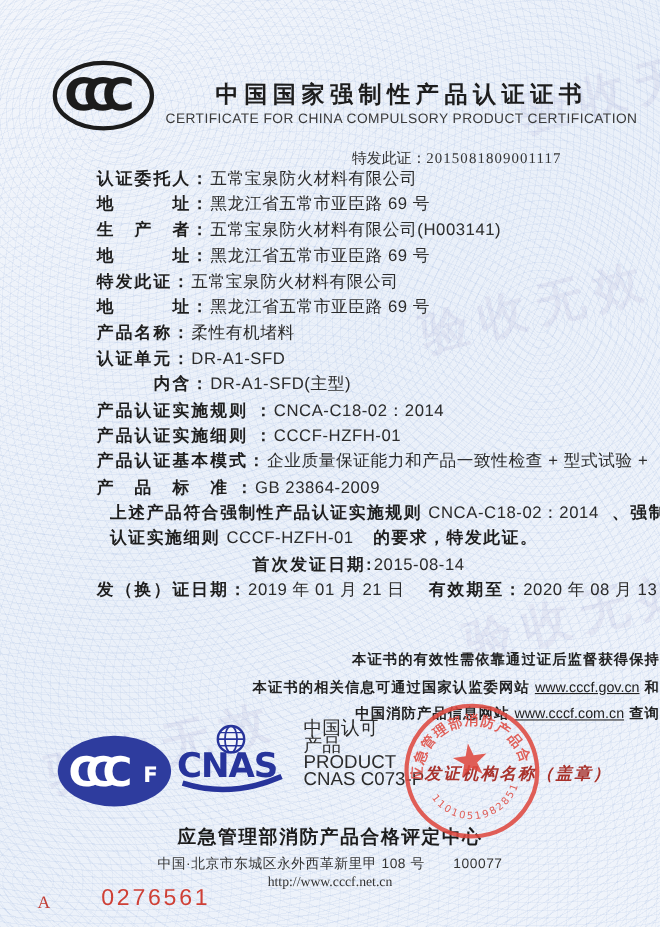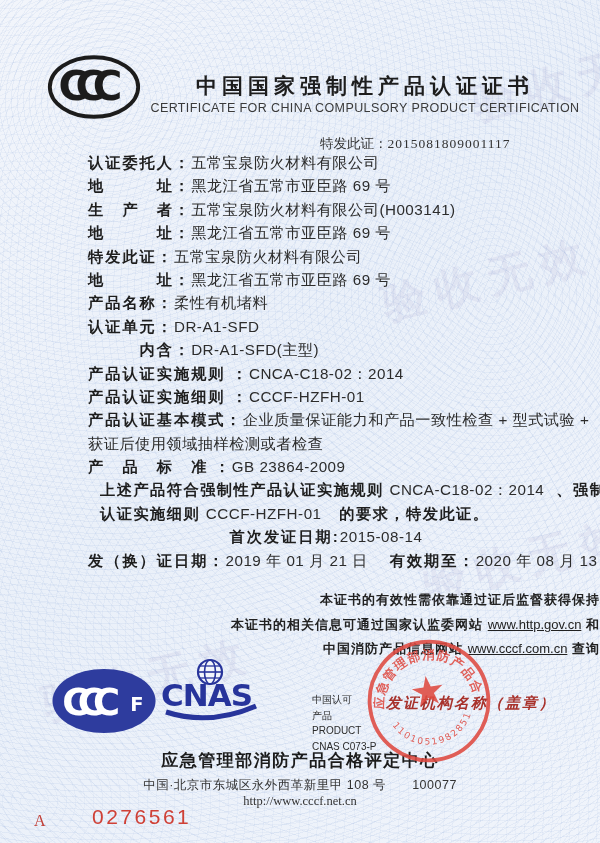--- a/index.html
+++ b/index.html
@@ -45,21 +45,21 @@
   .val{color:#2c2c2c;letter-spacing:.5px;}
   .bold-cjk{font-weight:bold;letter-spacing:1.5px;color:#1e1e1e;margin-left:12px;}
   .center-row{text-align:center;}
   .gap{display:inline-block;width:22px;}
   .notes{
     position:absolute;left:0;right:0;top:588px;text-align:right;
     font-size:13px;line-height:24.6px;color:#222;font-weight:600;letter-spacing:1px;
   }
   .notes .url{font-weight:normal;text-decoration:underline;letter-spacing:0;}
   .accr-text{
-    position:absolute;left:276px;top:692px;font-size:10px;line-height:15.5px;color:#2b2b2b;margin-left:36px;
+    position:absolute;left:276px;top:654px;font-size:17px;line-height:15.5px;color:#2b2b2b;
   }
   .seal-caption{
     position:absolute;left:386px;top:694px;z-index:1;
     font-family:"Liberation Serif","DejaVu Serif",serif;font-style:italic;font-weight:bold;
     font-size:15px;letter-spacing:2px;color:#a8322c;white-space:nowrap;
   }
   .seal-svg{position:absolute;left:362px;top:634px;z-index:2;opacity:.88;}
   .footer-org{
     position:absolute;left:0;right:0;top:749px;text-align:center;
     font-size:17px;font-weight:bold;letter-spacing:1.5px;color:#1c1c1c;
@@ -111,33 +111,32 @@
     <div class="row"><span class="lbl">生　产　者：</span><span class="val">五常宝泉防火材料有限公司(H003141)</span></div>
     <div class="row"><span class="lbl">地　　　址：</span><span class="val">黑龙江省五常市亚臣路 69 号</span></div>
     <div class="row"><span class="lbl">特发此证：</span><span class="val">五常宝泉防火材料有限公司</span></div>
     <div class="row"><span class="lbl">地　　　址：</span><span class="val">黑龙江省五常市亚臣路 69 号</span></div>
     <div class="row"><span class="lbl">产品名称：</span><span class="val">柔性有机堵料</span></div>
     <div class="row"><span class="lbl">认证单元：</span><span class="val">DR-A1-SFD</span></div>
     <div class="row"><span class="lbl">　　　内含：</span><span class="val">DR-A1-SFD(主型)</span></div>
     <div class="row"><span class="lbl">产品认证实施规则 ：</span><span class="val">CNCA-C18-02：2014</span></div>
     <div class="row"><span class="lbl">产品认证实施细则 ：</span><span class="val">CCCF-HZFH-01</span></div>
     <div class="row"><span class="lbl">产品认证基本模式：</span><span class="val">企业质量保证能力和产品一致性检查 + 型式试验 +</span></div>
-    <div class="row"><span class="val">获证后使用领域抽样检测或者检查</span></div>
     <div class="row"><span class="lbl">产　品　标　准 ：</span><span class="val">GB 23864-2009</span></div>
 
     <div class="row"><span class="bold-cjk">上述产品符合强制性产品认证实施规则 </span><span class="val">CNCA-C18-02：2014</span><span class="bold-cjk">、强制性产品</span></div>
     <div class="row"><span class="bold-cjk">认证实施细则 </span><span class="val">CCCF-HZFH-01</span><span class="bold-cjk"> 的要求，特发此证。</span></div>
 
     <div class="row center-row"><span class="lbl">首次发证日期:</span><span class="val">2015-08-14</span></div>
     <div class="row"><span class="lbl">发（换）证日期：</span><span class="val">2019 年 01 月 21 日</span><span class="gap"></span><span class="lbl">有效期至：</span><span class="val">2020 年 08 月 13 日</span></div>
   </div>
 
   <div class="notes">
     <div>本证书的有效性需依靠通过证后监督获得保持</div>
-    <div><span>本证书的相关信息可通过国家认监委网站 </span><span class="url">www.http.gov.cn</span><span> 和</span></div>
+    <div><span>本证书的相关信息可通过国家认监委网站 </span><span class="url">www.cccf.gov.cn</span><span> 和</span></div>
     <div><span>中国消防产品信息网站 </span><span class="url">www.cccf.com.cn</span><span> 查询</span></div>
   </div>
 
   <svg style="position:absolute;left:50px;top:666px;" width="110" height="70" viewBox="0 0 112 72">
     <ellipse cx="55" cy="36" rx="53" ry="33" fill="#2e3c9e"></ellipse>
     <text x="12" y="50" font-family="DejaVu Sans, sans-serif" font-size="38" font-weight="bold" fill="#ffffff" letter-spacing="-12">CCC</text>
     <text x="82" y="46" font-family="DejaVu Sans, sans-serif" font-size="20" font-weight="bold" fill="#ffffff">F</text>
   </svg>
   <svg style="position:absolute;left:160px;top:658px;" width="102" height="70" viewBox="0 0 102 70">
     <text x="1" y="48" font-family="DejaVu Sans, sans-serif" font-size="31" font-weight="bold" fill="#27349b" letter-spacing="-1">CNAS</text>

